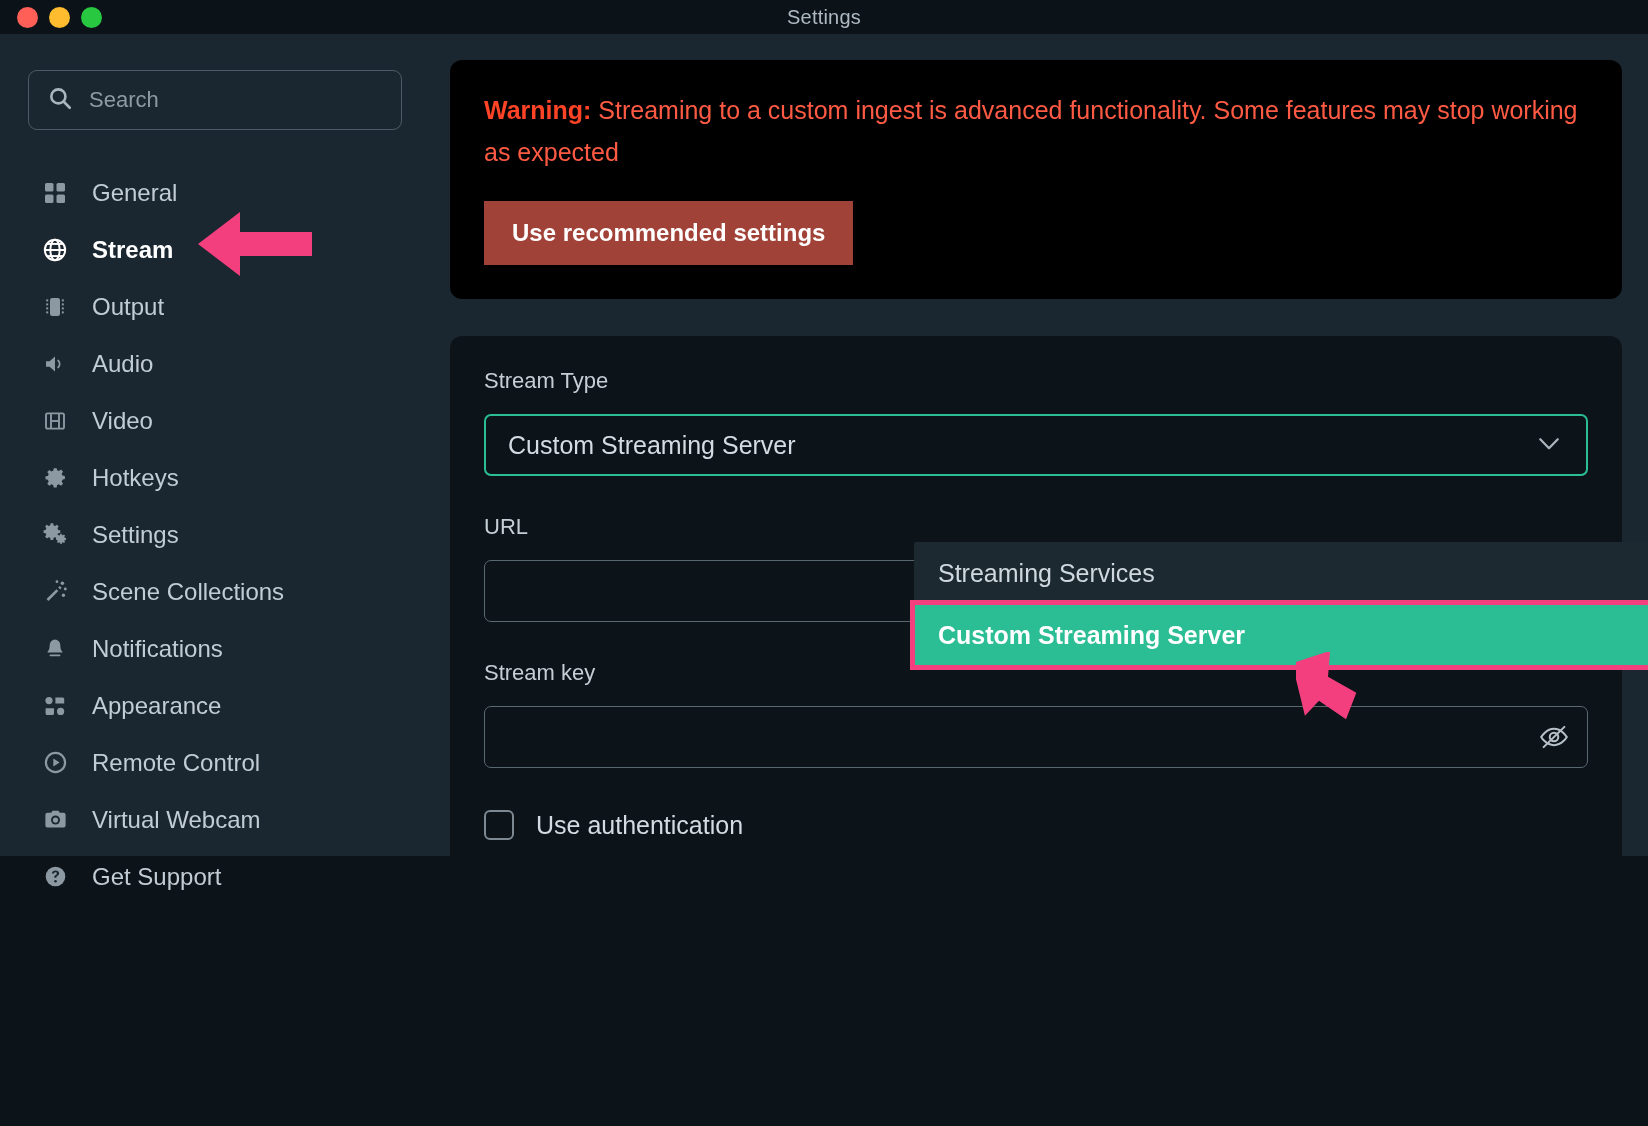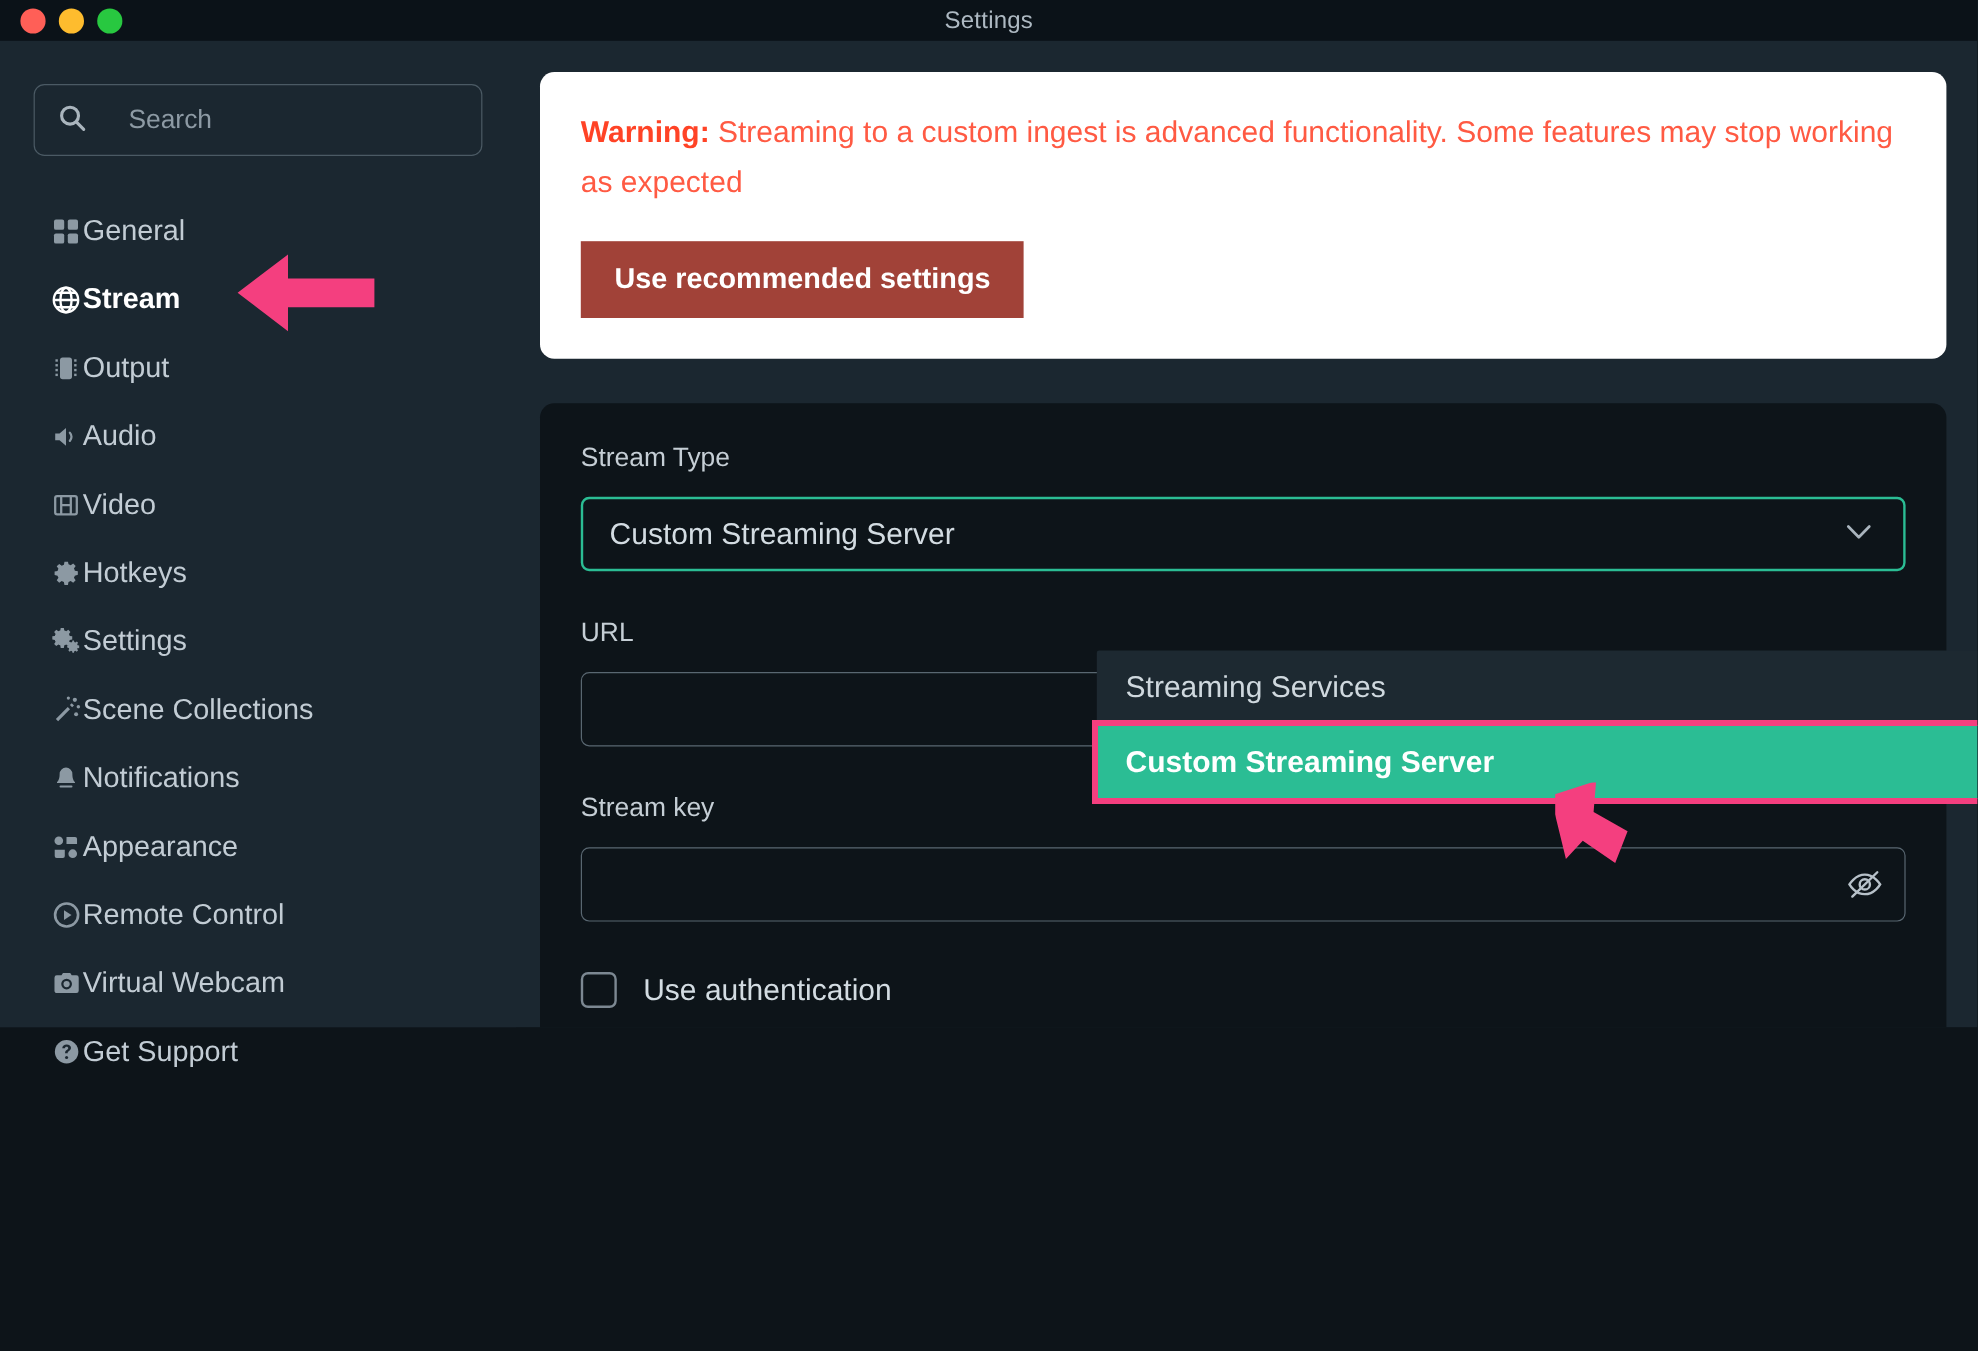--- a/index.html
+++ b/index.html
@@ -62,39 +62,40 @@
     padding: 36px 0 0 0;
   }
   .search-box {
     margin: 0 28px 34px 28px;
     height: 60px;
     border: 1px solid #4b5a64;
     border-radius: 9px;
     display: flex;
     align-items: center;
     padding: 0 18px;
-    gap: 34px;
+    gap: 16px;
     background: transparent;
   }
   .search-box svg { flex: 0 0 auto; }
   .search-input {
     flex: 1 1 auto;
     background: transparent;
     border: 0;
     outline: none;
     color: #dfe6ec;
     font-size: 22px;
     font-family: "Liberation Sans", sans-serif;
   }
   .search-input::placeholder { color: #8d9aa4; }
 
   .nav { padding: 0 0 0 0; }
   .nav-item {
     display: flex;
     align-items: center;
+    gap: 23px;
     height: 57px;
     padding-left: 41px;
     color: #c2ccd4;
     font-size: 24px;
     cursor: default;
   }
   .nav-item .nav-icon {
     width: 28px; height: 28px;
     flex: 0 0 28px;
     display: flex; align-items: center; justify-content: center;
@@ -106,21 +107,21 @@
 
   
   .content {
     flex: 1 1 auto;
     position: relative;
     padding: 26px 26px 0 20px;
     overflow: hidden;
   }
 
   .warning-card {
-    background: #ffffff;
+    background: #000000;
     border-radius: 12px;
     padding: 30px 34px 34px 34px;
   }
   .warning-text {
     color: #ff5a43;
     font-size: 25px;
     line-height: 1.66;
   }
   .warning-text b { color: #ff4326; font-weight: bold; }
   .warning-btn {

